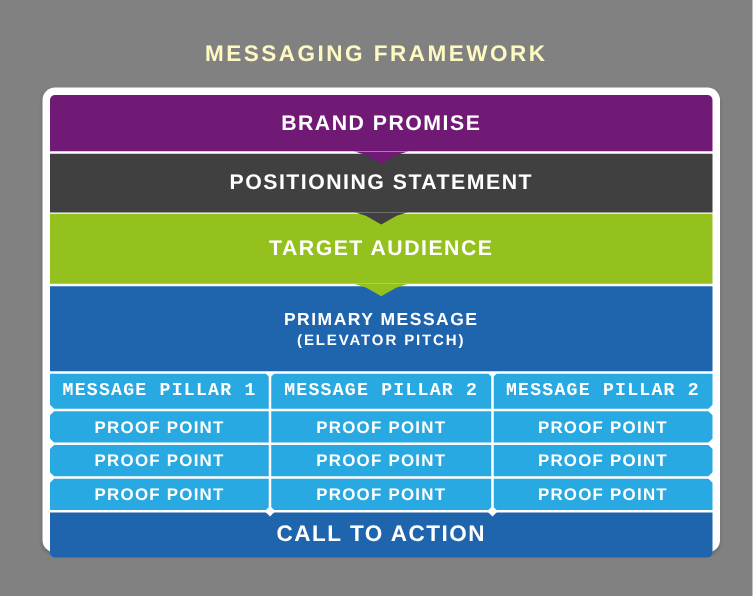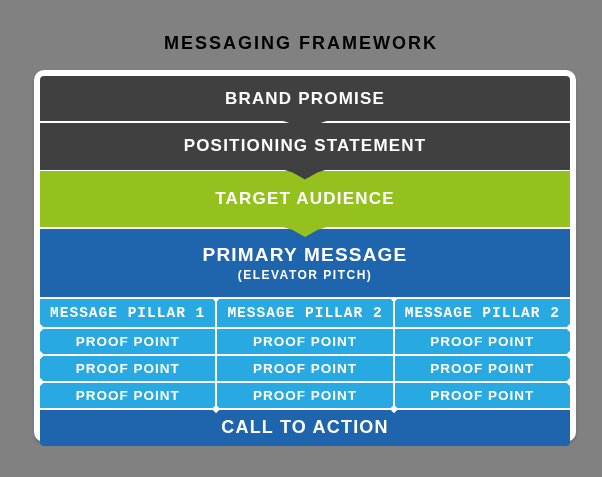--- a/index.html
+++ b/index.html
@@ -11,21 +11,21 @@
     overflow:hidden;
   }
 
   .page-title {
     position:absolute;
     top:33px; left:0; width:602px;
     text-align:center;
     font-size:18px;
     font-weight:bold;
     letter-spacing:2px;
-    color:#000000;
+    color:#fef9c3;
   }
 
   .card {
     position:absolute;
     left:34px; top:70px;
     width:542px; height:372px;
     background:#ffffff;
     border-radius:10px;
     padding:6px;
     box-shadow:0 0 0 1px rgba(120,125,140,0.25), 0 2px 3px rgba(0,0,0,0.18);
@@ -41,21 +41,21 @@
     align-items:center;
     justify-content:center;
     color:#ffffff;
     font-weight:bold;
     letter-spacing:1.2px;
     font-size:17px;
     flex:0 0 auto;
   }
   .band + .band, .grid, .band-cta { margin-top:1.5px; }
 
-  .band-brand       { height:45px; background:#404040; border-radius:4px 4px 0 0; z-index:6;text-align:center; }
+  .band-brand       { height:45px; background:#701a75; border-radius:4px 4px 0 0; z-index:6;text-align:center; }
   .band-positioning { height:47px; background:#404040; z-index:5; }
   .band-target      { height:56px; background:#94c11e; z-index:4; }
   .band-primary     { height:68px; background:#1f65ae; z-index:3; }
   .band-cta         { height:36px; background:#1f65ae; margin-top:2px; border-radius:0 0 4px 4px; z-index:1;
                       font-size:18px; }
 
   
   .chevron::after {
     content:"";
     position:absolute;
@@ -65,21 +65,21 @@
     background:inherit;
     clip-path:polygon(0 0, 100% 0, 78% 30%, 50% 100%, 22% 30%);
     z-index:10;
   }
 
   .primary-sub {
     font-size:12px;
     letter-spacing:1.5px;
     margin-top:2px;
   }
-  .primary-main { font-size:19px; letter-spacing:1.2px;text-align:center; }
+  .primary-main { font-size:14px; letter-spacing:1.2px;text-align:center; }
 
   .grid {
     position:relative;
     z-index:2;
     margin-top:2px;
     height:109px;
     display:grid;
     grid-template-columns:1fr 1fr 1fr;
     grid-template-rows:28px 25px 25px 25px;
     gap:2px;

